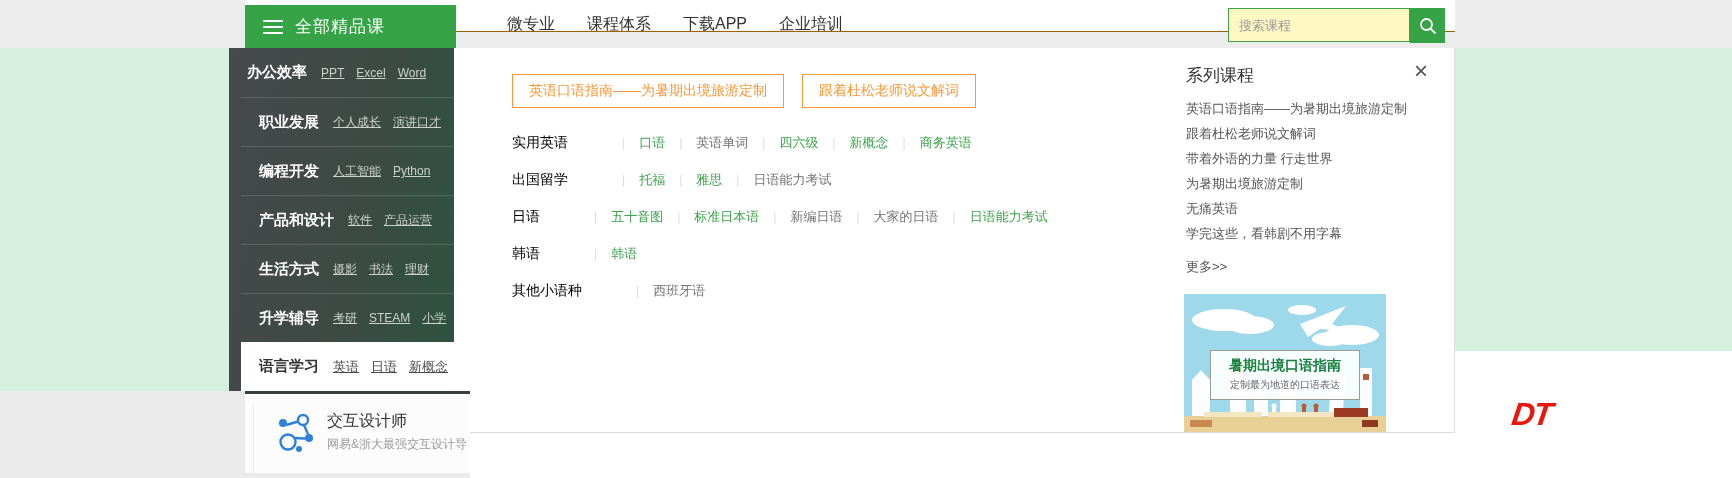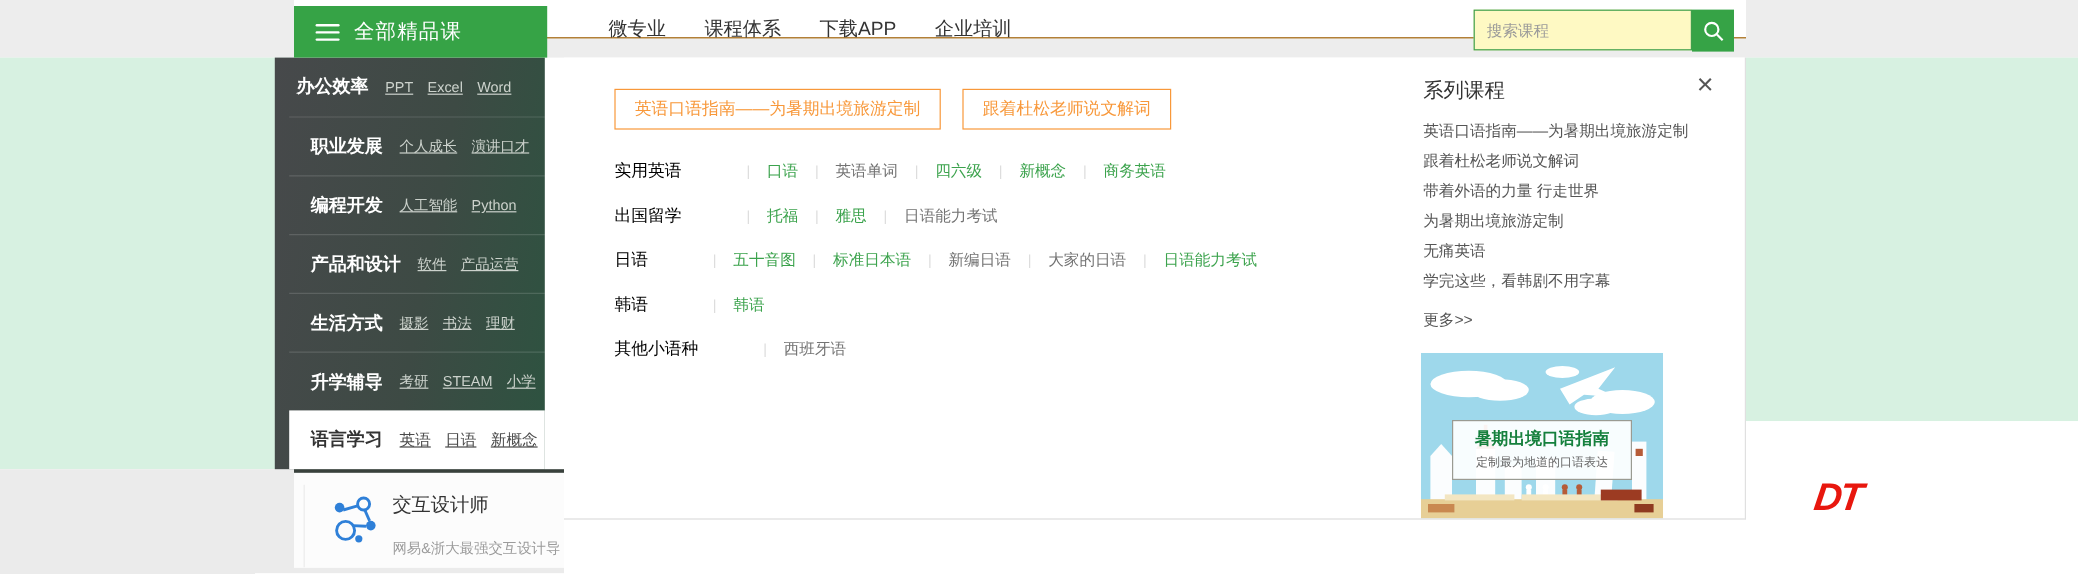--- a/index.html
+++ b/index.html
@@ -45,21 +45,21 @@
   .cat-row.active .cat-title{color:#333;}
   .cat-row.active .cat-item{color:#4a4a4a;font-size:13px;}
 
   .sidebar-divider{position:absolute;left:245px;top:391px;width:225px;height:3px;background:#39413c;z-index:3;}
 
   
   .promo-card{position:absolute;left:245px;top:394px;width:225px;height:79px;background:#fcfcfc;overflow:hidden;z-index:2;}
   .promo-card::before{content:"";position:absolute;left:8px;top:10px;bottom:0;width:1px;background:#ececec;}
   .promo-icon{position:absolute;left:32px;top:19px;}
   .promo-title{position:absolute;left:82px;top:17px;font-size:16px;color:#333;white-space:nowrap;}
-  .promo-sub{position:absolute;left:82px;top:55px;font-size:12px;color:#9b9b9b;white-space:nowrap;text-align:center;}
+  .promo-sub{position:absolute;left:82px;top:42px;font-size:12px;color:#9b9b9b;white-space:nowrap;text-align:center;}
   .promo-below{position:absolute;left:245px;top:473px;width:225px;height:5px;background:#ebebeb;}
 
   
   .flyout{position:absolute;left:470px;top:48px;width:985px;height:385px;background:#fff;border-right:1px solid #e0e0e0;border-bottom:1px solid #dcdcdc;box-sizing:border-box;z-index:1;}
   .featured{position:absolute;left:42px;top:26px;display:flex;gap:18px;}
   .feat-btn{border:1px solid var(--orange);color:var(--orange);background:#fff;font-size:14px;padding:7px 16px;cursor:pointer;font-family:inherit;white-space:nowrap;}
   .cat-rows{position:absolute;left:42px;top:76px;}
   .link-row{height:37px;display:flex;align-items:center;}
   .row-label{font-size:14px;color:#000000;margin-right:40px;white-space:nowrap;}
   .sep{color:#ddd;font-size:12px;margin:0 14px;}

